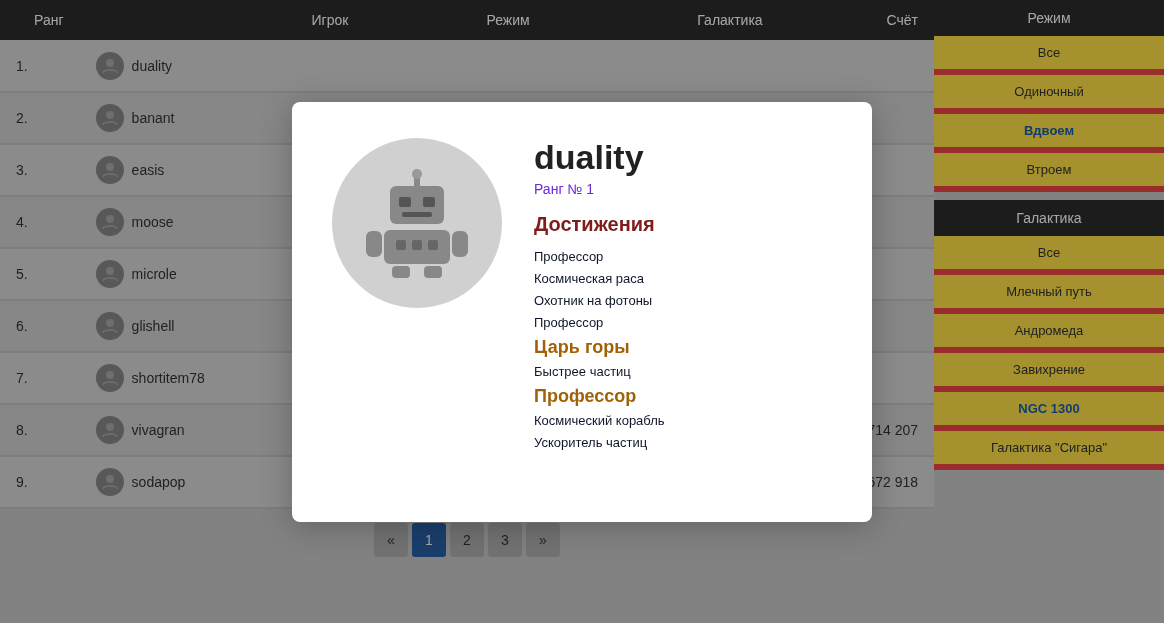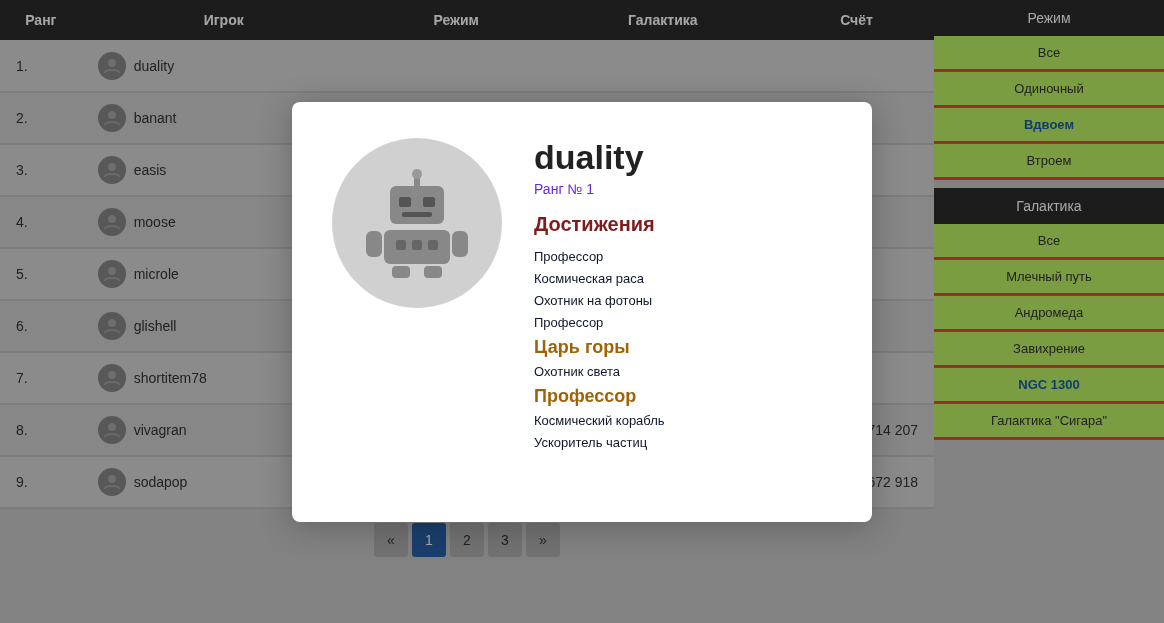--- a/index.html
+++ b/index.html
@@ -30,24 +30,24 @@
     .leaderboard-table {
       width: 100%;
       border-collapse: collapse;
     }
     .leaderboard-table thead tr {
       background: #2c2c2c;
       color: #fff;
       height: 40px;
     }
     .leaderboard-table thead th {
-      text-align: center;
+      text-align: right;
       padding: 0 16px;
       font-size: 14px;
-      font-weight: bold;
+      font-weight: normal;
     }
     .leaderboard-table tbody tr {
       background: #d6d6d6;
       border-bottom: 2px solid #c0c0c0;
       height: 52px;
     }
     .leaderboard-table tbody tr:nth-child(even) {
       background: #cfcfcf;
     }
     .leaderboard-table tbody td {
@@ -122,27 +122,27 @@
     .sidebar-header {
       background: #2c2c2c;
       color: #fff;
       text-align: center;
       padding: 10px 0;
       font-size: 14px;
       font-weight: normal;
     }
 
     .sidebar-item {
-      background: #bef264;
+      background: #fde047;
       text-align: center;
       padding: 9px 0;
       font-size: 13px;
       color: #333;
       cursor: pointer;
-      border-bottom: 3px solid #ef4444;
+      border-bottom: 6px solid #ef4444;
     }
     .sidebar-item.active {
       color: #1a5fa8;
       font-weight: bold;
     }
 
     
     .modal-overlay {
       position: absolute;
       top: 0; left: 0; right: 0; bottom: 0;
@@ -457,20 +457,20 @@
     <div class="modal-content">
       <div class="modal-username">duality</div>
       <div class="modal-rank">Ранг № 1</div>
       <div class="modal-achievements-title">Достижения</div>
       <div id="modal-achievements">
           <div class="achievement-item">Профессор</div>
           <div class="achievement-item">Космическая раса</div>
           <div class="achievement-item">Охотник на фотоны</div>
           <div class="achievement-item">Профессор</div>
           <div class="achievement-item large">Царь горы</div>
-          <div class="achievement-item">Охотник света</div>
+          <div class="achievement-item">Быстрее частиц</div>
           <div class="achievement-item large">Профессор</div>
           <div class="achievement-item">Космический корабль</div>
           <div class="achievement-item">Ускоритель частиц</div>
         </div>
     </div>
   </div>
 </div>
 
 </body></html>

